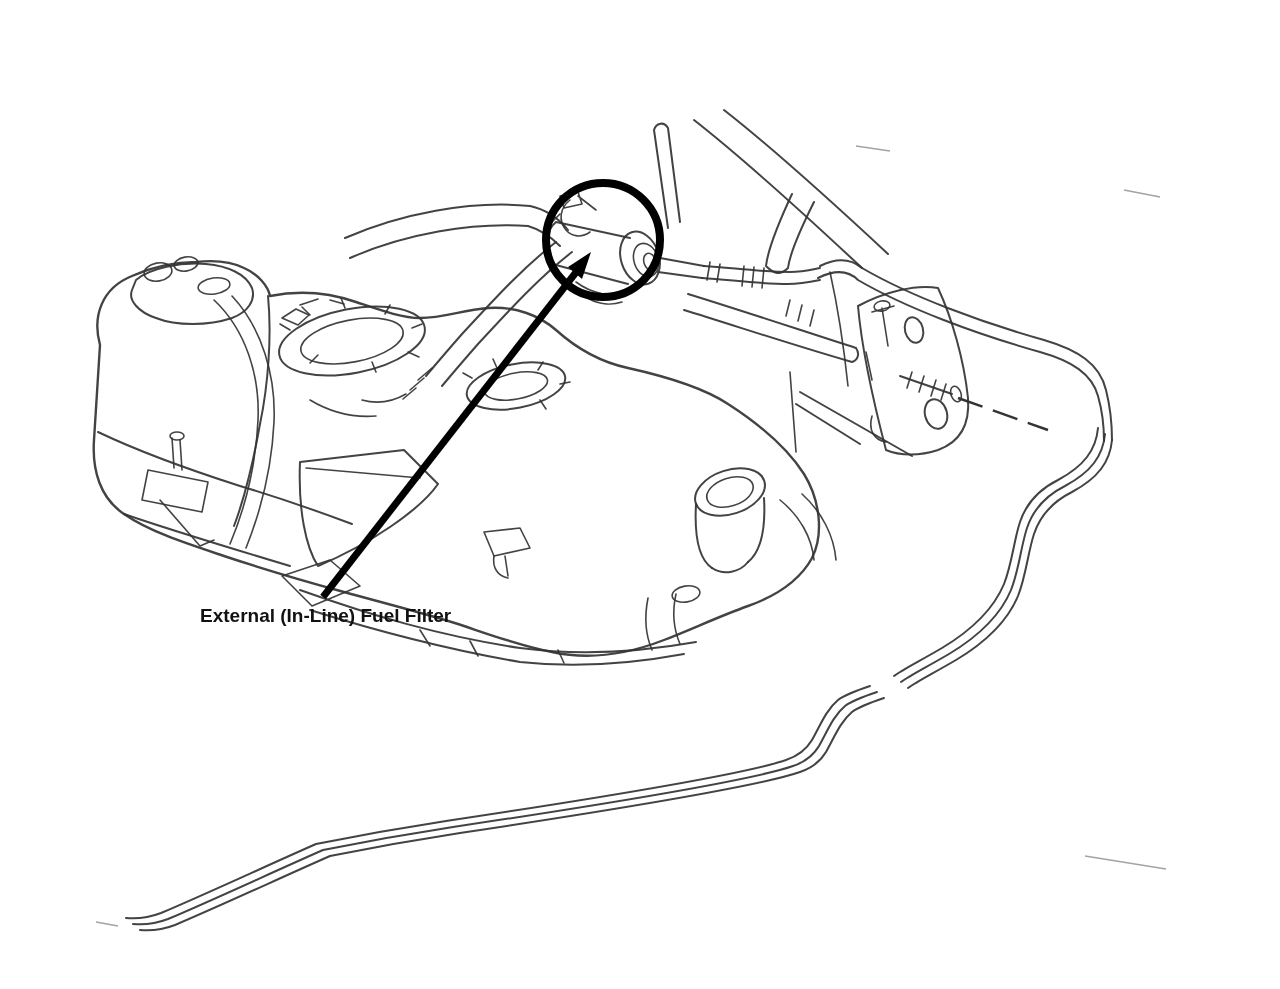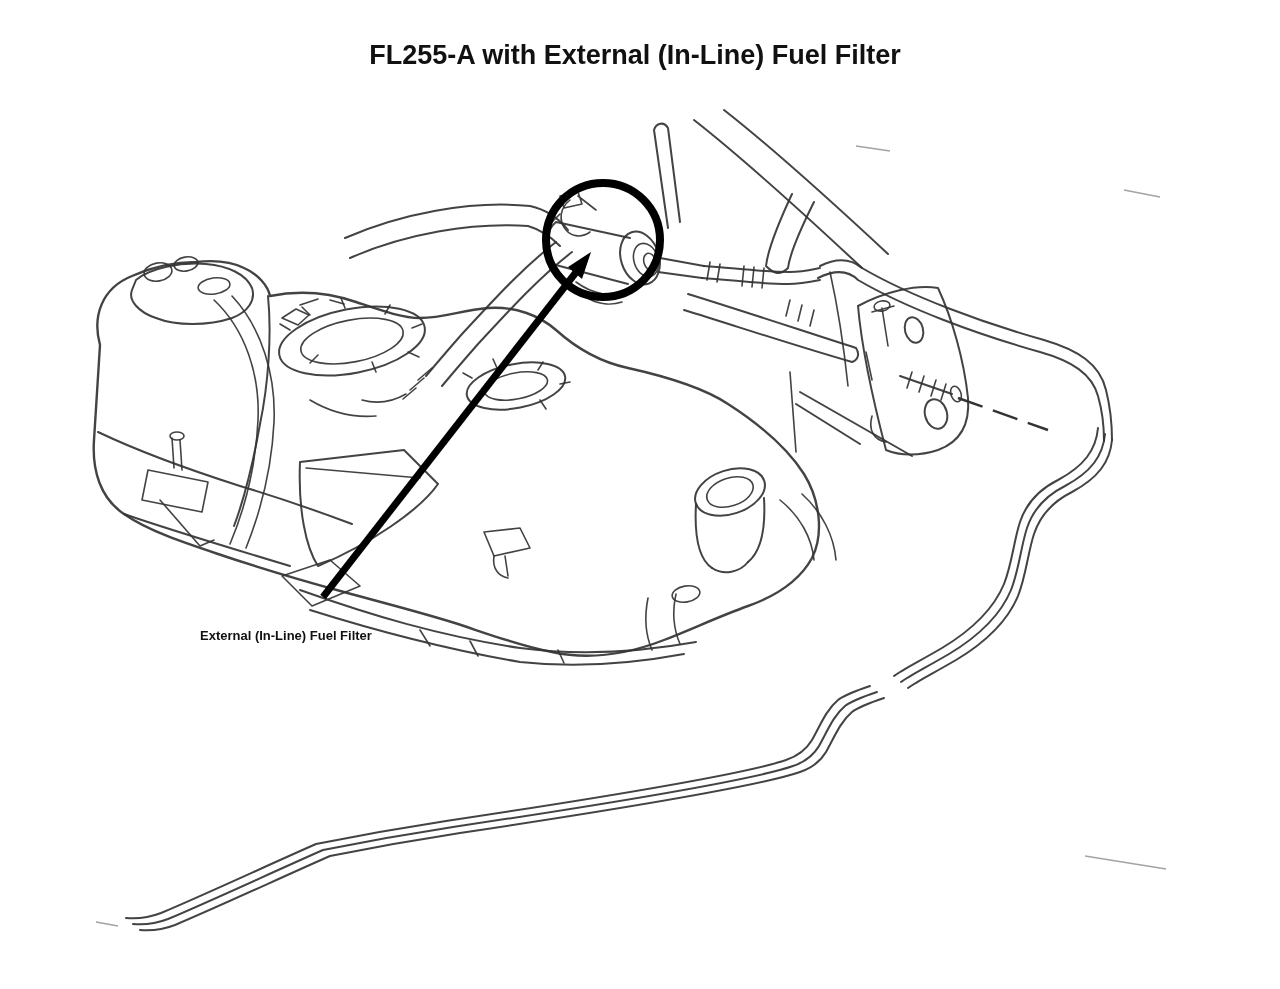--- a/index.html
+++ b/index.html
@@ -7,38 +7,37 @@
     --highlight:#000000;
     --background:#ffffff;
     --text:#111111;
   }
   *{margin:0;padding:0;box-sizing:border-box;}
   html,body{width:1280px;height:989px;background:var(--background);overflow:hidden;}
   .stage{position:relative;width:1280px;height:989px;background:var(--background);
          font-family:"Liberation Sans", sans-serif;}
   .title{position:absolute;top:40px;left:0;width:1270px;text-align:center;
          font-size:27px;font-weight:bold;color:var(--text);letter-spacing:0px;}
-  .callout-label{position:absolute;left:200px;top:628px;font-size:13px;font-weight:bold;
+  .callout-label{position:absolute;left:200px;top:605px;font-size:19px;font-weight:bold;
          color:var(--text);white-space:nowrap;}
   svg{position:absolute;left:0;top:0;}
   .ln{stroke:var(--line);fill:none;stroke-linecap:round;stroke-linejoin:round;opacity:.92;}
   .w1{stroke-width:1.6;}
   .w2{stroke-width:2.0;}
   .w3{stroke-width:2.4;}
   .faint{stroke:var(--line);opacity:.45;stroke-width:1.6;fill:none;}
   .hl{stroke:var(--highlight);fill:none;}
   .arrowhead{fill:var(--highlight);stroke:none;}
   .dashed{stroke:var(--line);stroke-width:2.4;fill:none;stroke-dasharray:26 11;}
 </style>
 </head>
 <body>
 
 <div class="stage">
 
-  <div class="title">FL255-A with External (In-Line) Fuel Filter</div>
 
   <svg width="1280" height="989" viewBox="0 0 1280 989">
 
     <g>
 
       <path class="ln w3" d="M 100,345
         C 92,316 102,288 132,276
         C 150,268 172,262 196,262
         C 214,260 232,262 244,268
         C 258,274 268,286 270,296

